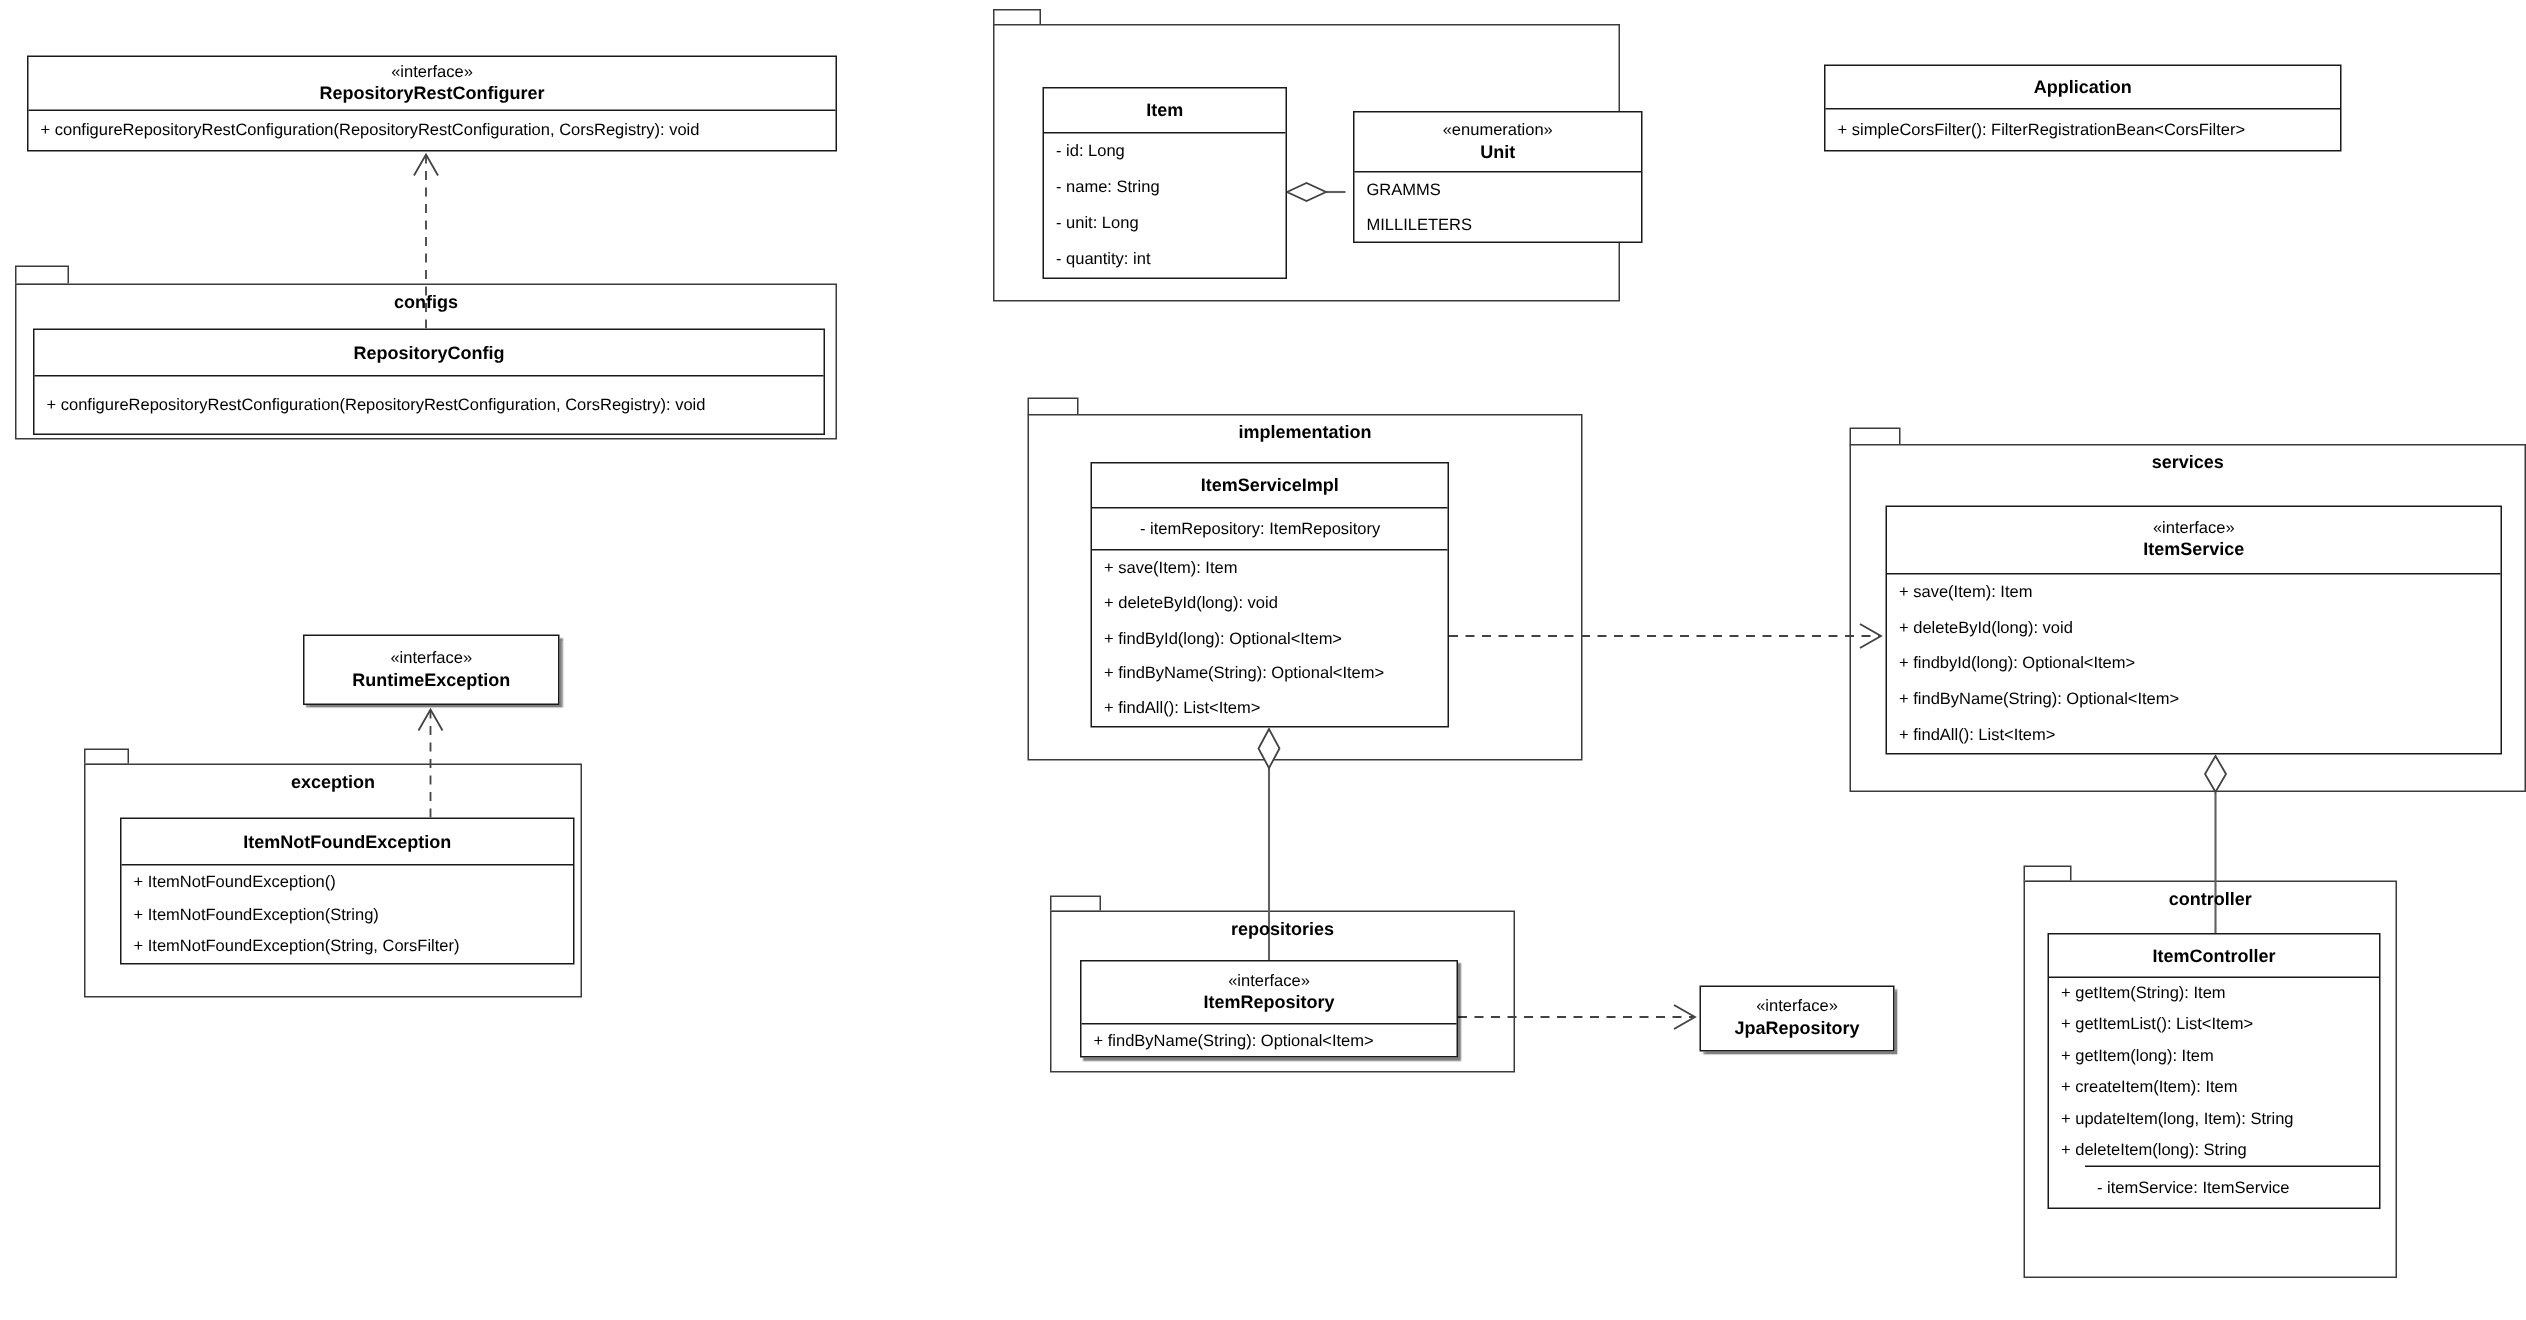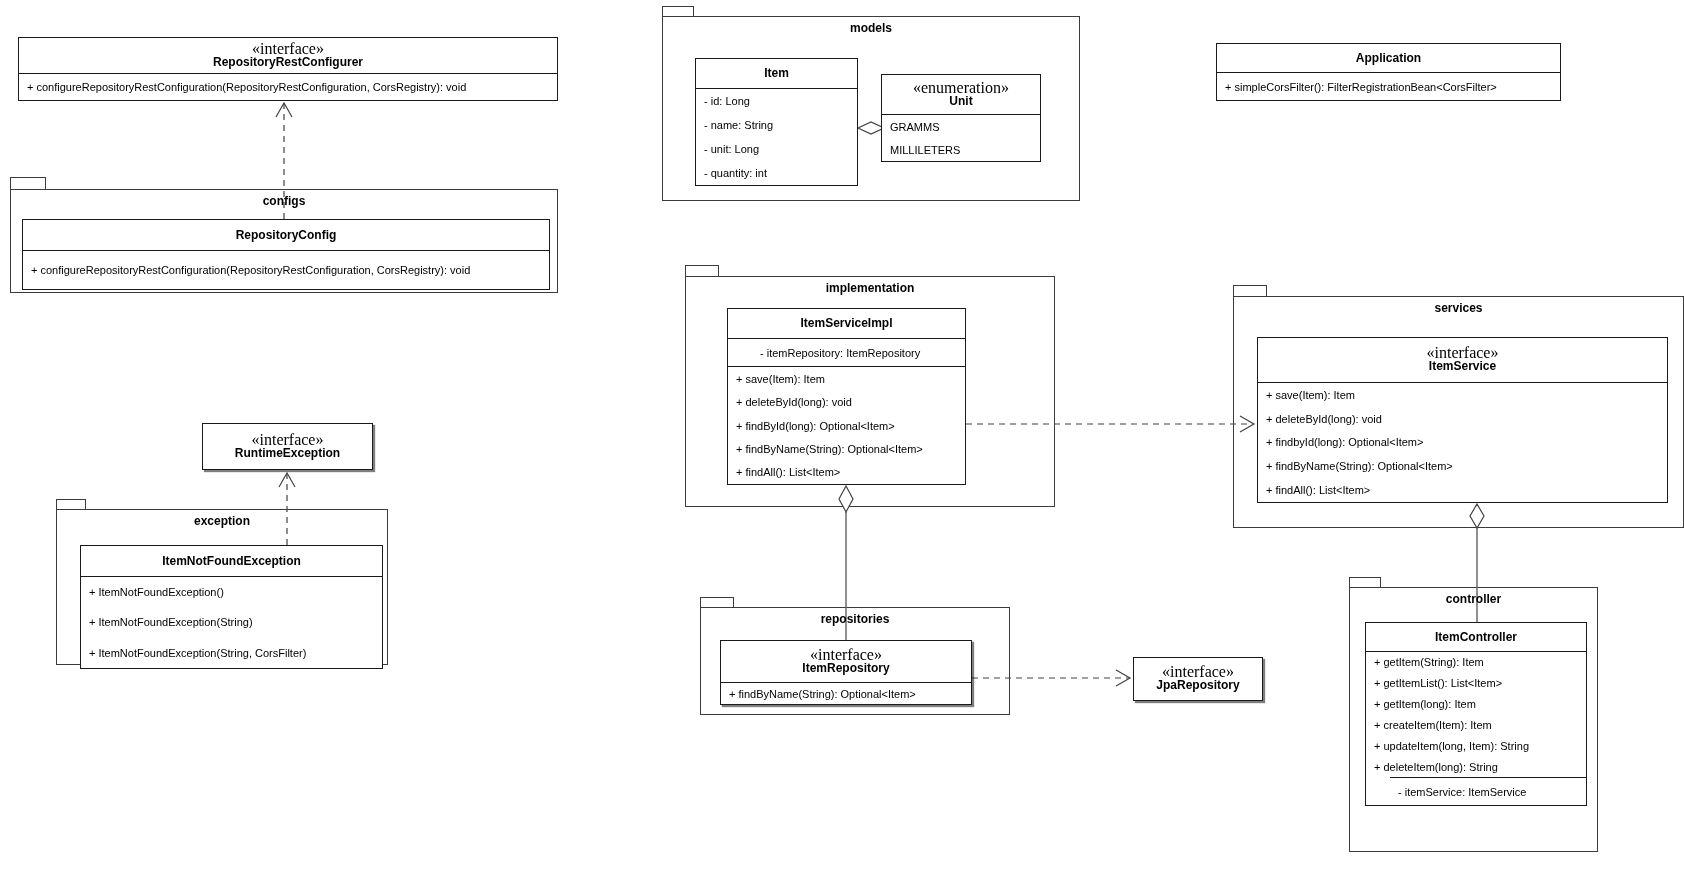--- a/index.html
+++ b/index.html
@@ -8,21 +8,21 @@
   
   .pkg-body{position:absolute;background:#fff;border:1px solid #3b3b3b;box-sizing:border-box;z-index:1;}
   .pkg-tab{position:absolute;background:#fff;border:1px solid #3b3b3b;box-sizing:border-box;z-index:1;}
   .pkg-label{position:absolute;z-index:3;text-align:center;font-weight:bold;font-size:12px;line-height:16px;}
   
   .cls{position:absolute;background:#fff;border:1px solid #1a1a1a;display:flex;flex-direction:column;
        box-sizing:border-box;z-index:3;font-size:11px;}
   .cls-head{display:flex;flex-direction:column;align-items:center;justify-content:center;
             border-bottom:1px solid #1a1a1a;flex:none;}
   .cls-head.no-sep{border-bottom:none;flex:1;}
-  .stereo{font-size:16px;line-height:13px;font-family:Liberation Serif, serif;}
+  .stereo{font-size:11px;line-height:13px;}
   .cname{font-size:12px;font-weight:bold;line-height:15px;white-space:nowrap;}
   .sec{display:flex;flex-direction:column;flex:1;}
   .sec.fixed{flex:none;margin-left:24px;}
   .sec + .sec{border-top:1px solid #1a1a1a;}
   .mrow{flex:1;display:flex;align-items:center;padding:0 8px;white-space:nowrap;overflow:hidden;}
   .shadow{box-shadow:2px 2px 1px rgba(0,0,0,0.5);}
   
   svg.overlay{position:absolute;left:0;top:0;z-index:2;}
   .dash{stroke:#424242;stroke-width:1.2;fill:none;stroke-dasharray:6 5;}
   .head{stroke:#424242;stroke-width:1.2;fill:none;}
@@ -33,21 +33,20 @@
 <body>
 
 <div id="canvas">
 
   <div class="pkg-tab" style="left:10px;top:177px;width:36px;height:13px"></div>
   <div class="pkg-body" style="left:10px;top:189px;width:548px;height:104px"></div>
   <div class="pkg-label" style="left:10px;top:193px;width:548px">configs</div>
 
   <div class="pkg-tab" style="left:662px;top:6px;width:32px;height:11px"></div>
   <div class="pkg-body" style="left:662px;top:16px;width:418px;height:185px"></div>
-  <div class="pkg-label" style="left:662px;top:20px;width:418px">models</div>
 
   <div class="pkg-tab" style="left:56px;top:499px;width:30px;height:11px"></div>
   <div class="pkg-body" style="left:56px;top:509px;width:332px;height:156px"></div>
   <div class="pkg-label" style="left:56px;top:513px;width:332px">exception</div>
 
   <div class="pkg-tab" style="left:685px;top:265px;width:34px;height:12px"></div>
   <div class="pkg-body" style="left:685px;top:276px;width:370px;height:231px"></div>
   <div class="pkg-label" style="left:685px;top:280px;width:370px">implementation</div>
 
   <div class="pkg-tab" style="left:1233px;top:285px;width:34px;height:12px"></div>
@@ -112,21 +111,21 @@
     </div>
   </div>
 
   <div class="cls shadow" style="left:202px;top:423px;width:171px;height:47px">
     <div class="cls-head no-sep">
       <div class="stereo">«interface»</div>
       <div class="cname">RuntimeException</div>
     </div>
   </div>
 
-  <div class="cls" style="left:80px;top:545px;width:303px;height:124px">
+  <div class="cls" style="left:80px;top:545px;width:303px;height:98px">
     <div class="cls-head" style="height:30px">
       <div class="cname">ItemNotFoundException</div>
     </div>
     <div class="sec">
       <div class="mrow">+ ItemNotFoundException()</div>
       <div class="mrow">+ ItemNotFoundException(String)</div>
       <div class="mrow">+ ItemNotFoundException(String, CorsFilter)</div>
     </div>
   </div>
 
@@ -135,21 +134,21 @@
       <div class="cname">Item</div>
     </div>
     <div class="sec">
       <div class="mrow">- id: Long</div>
       <div class="mrow">- name: String</div>
       <div class="mrow">- unit: Long</div>
       <div class="mrow">- quantity: int</div>
     </div>
   </div>
 
-  <div class="cls" style="left:881px;top:74px;width:160px;height:88px">
+  <div class="cls" style="left:902px;top:74px;width:193px;height:88px">
     <div class="cls-head" style="height:39px">
       <div class="stereo">«enumeration»</div>
       <div class="cname">Unit</div>
     </div>
     <div class="sec">
       <div class="mrow">GRAMMS</div>
       <div class="mrow">MILLILETERS</div>
     </div>
   </div>
 

